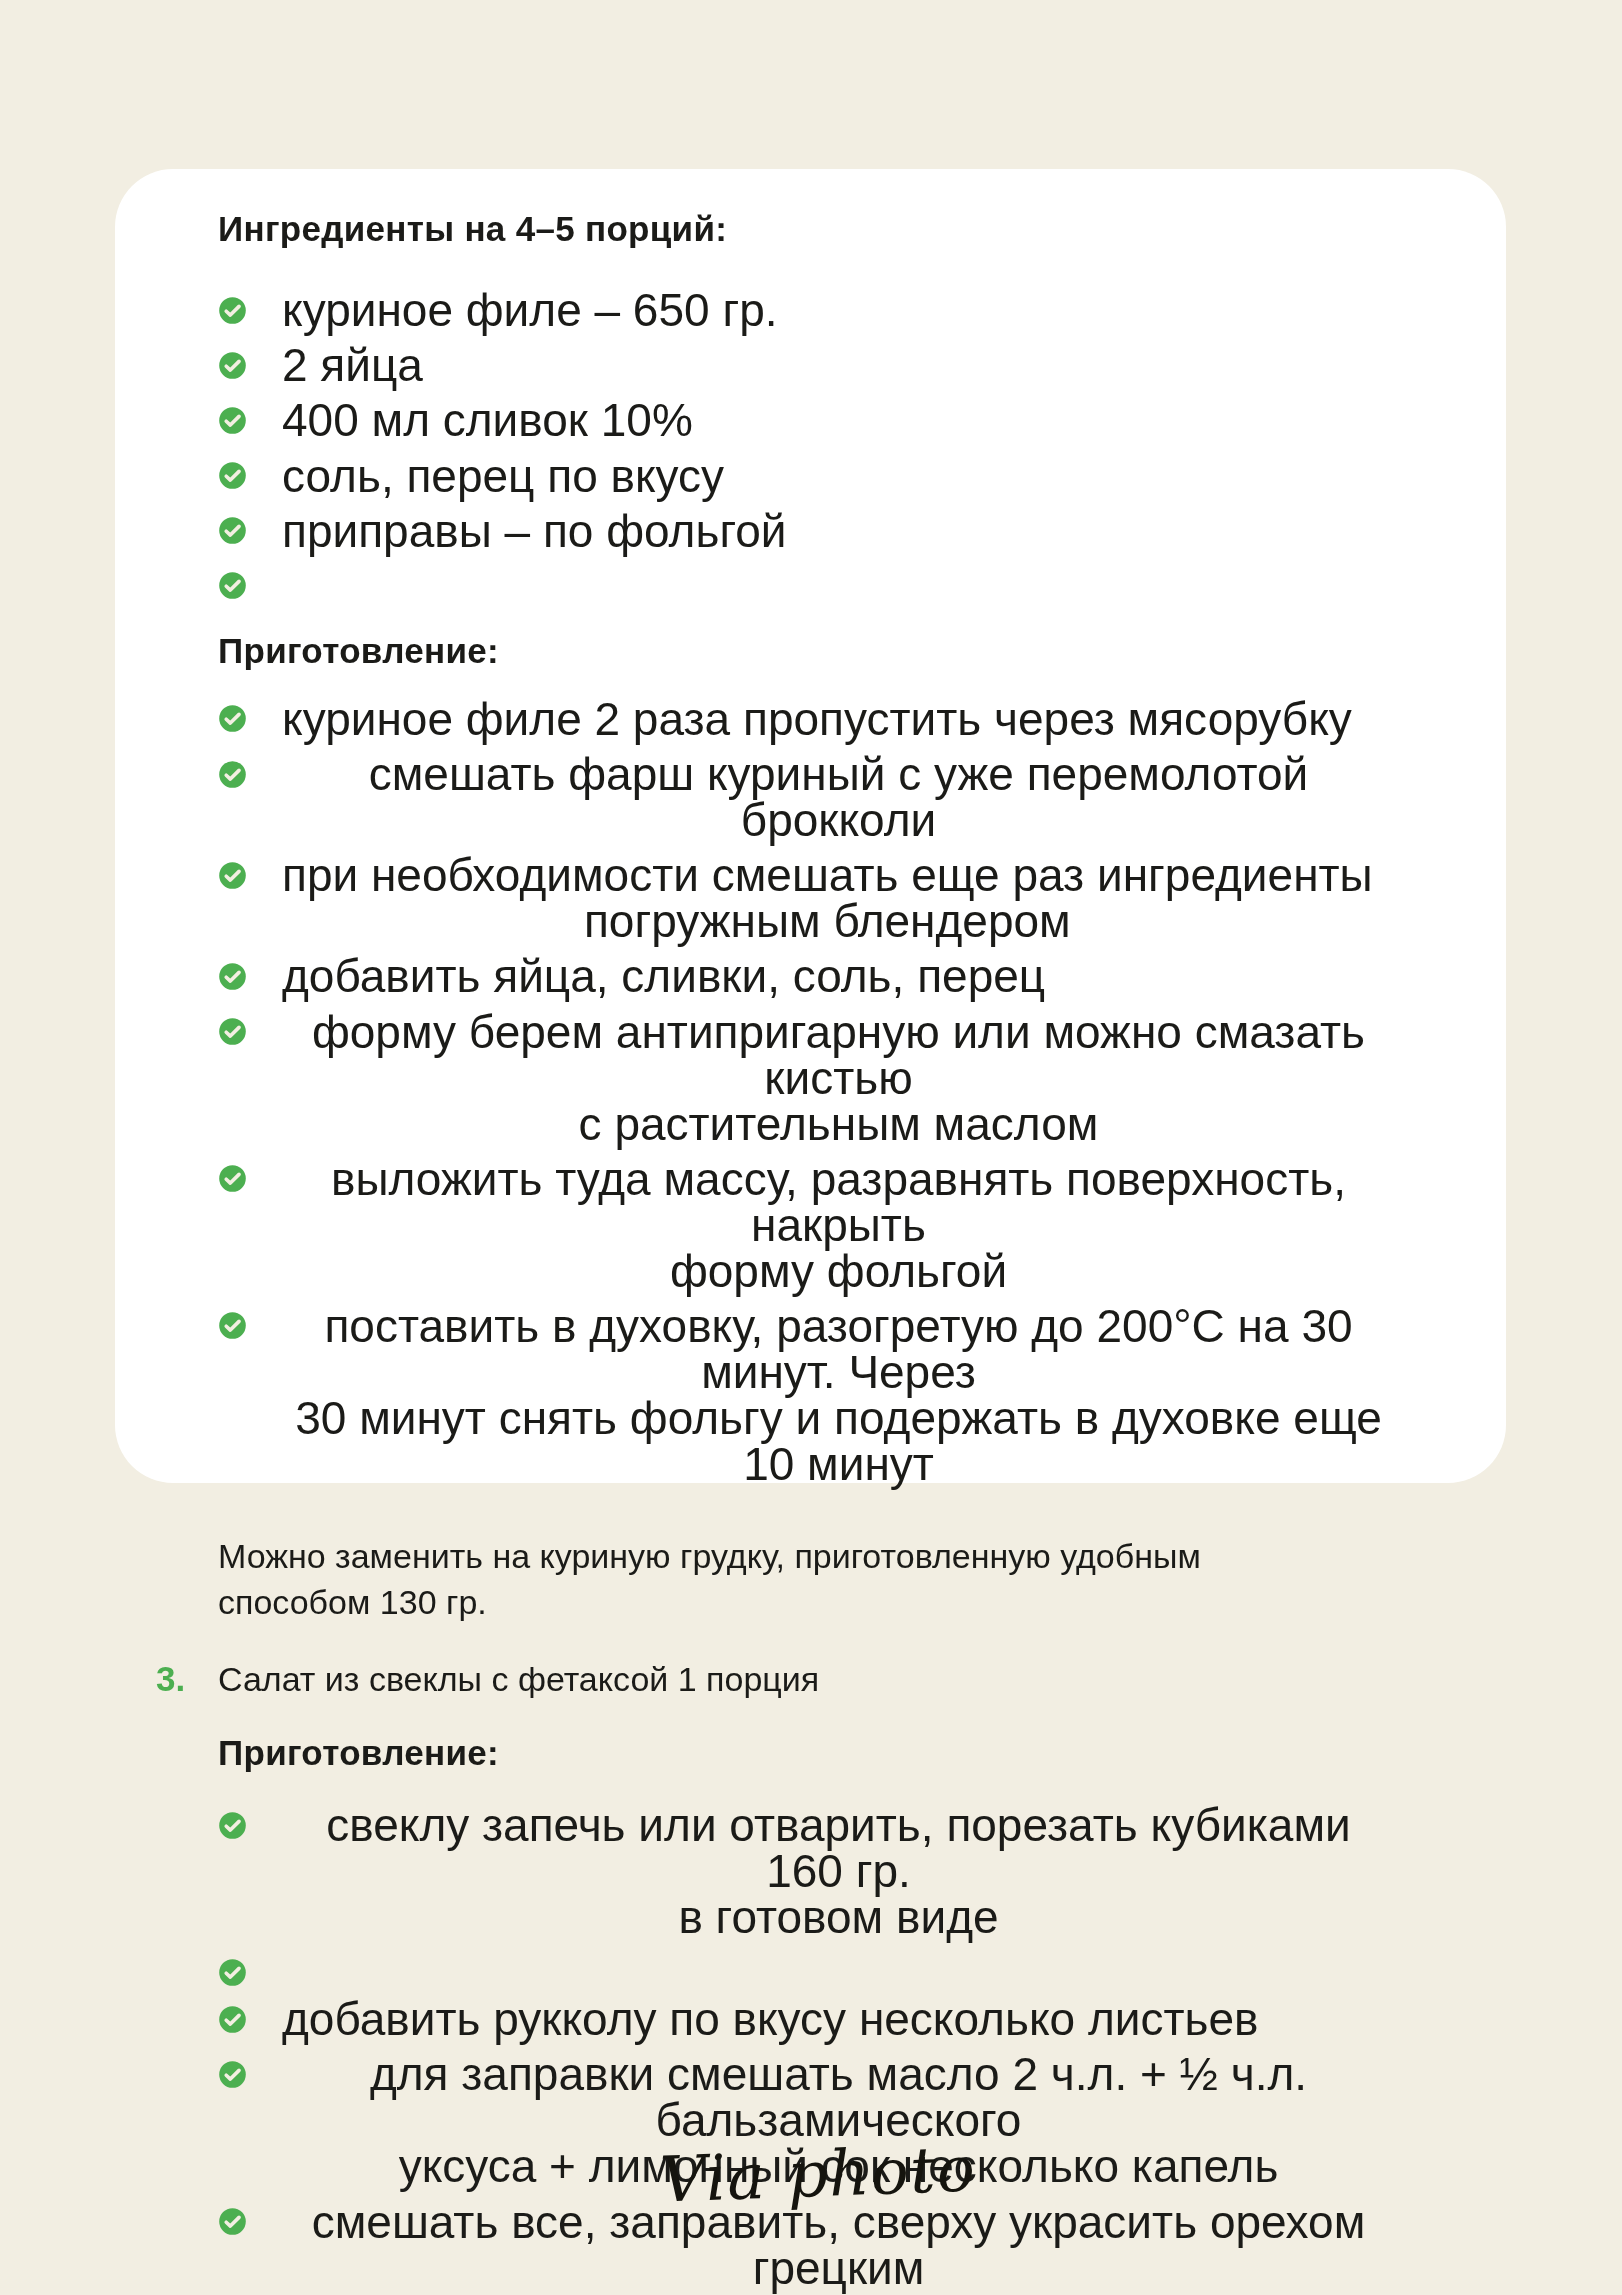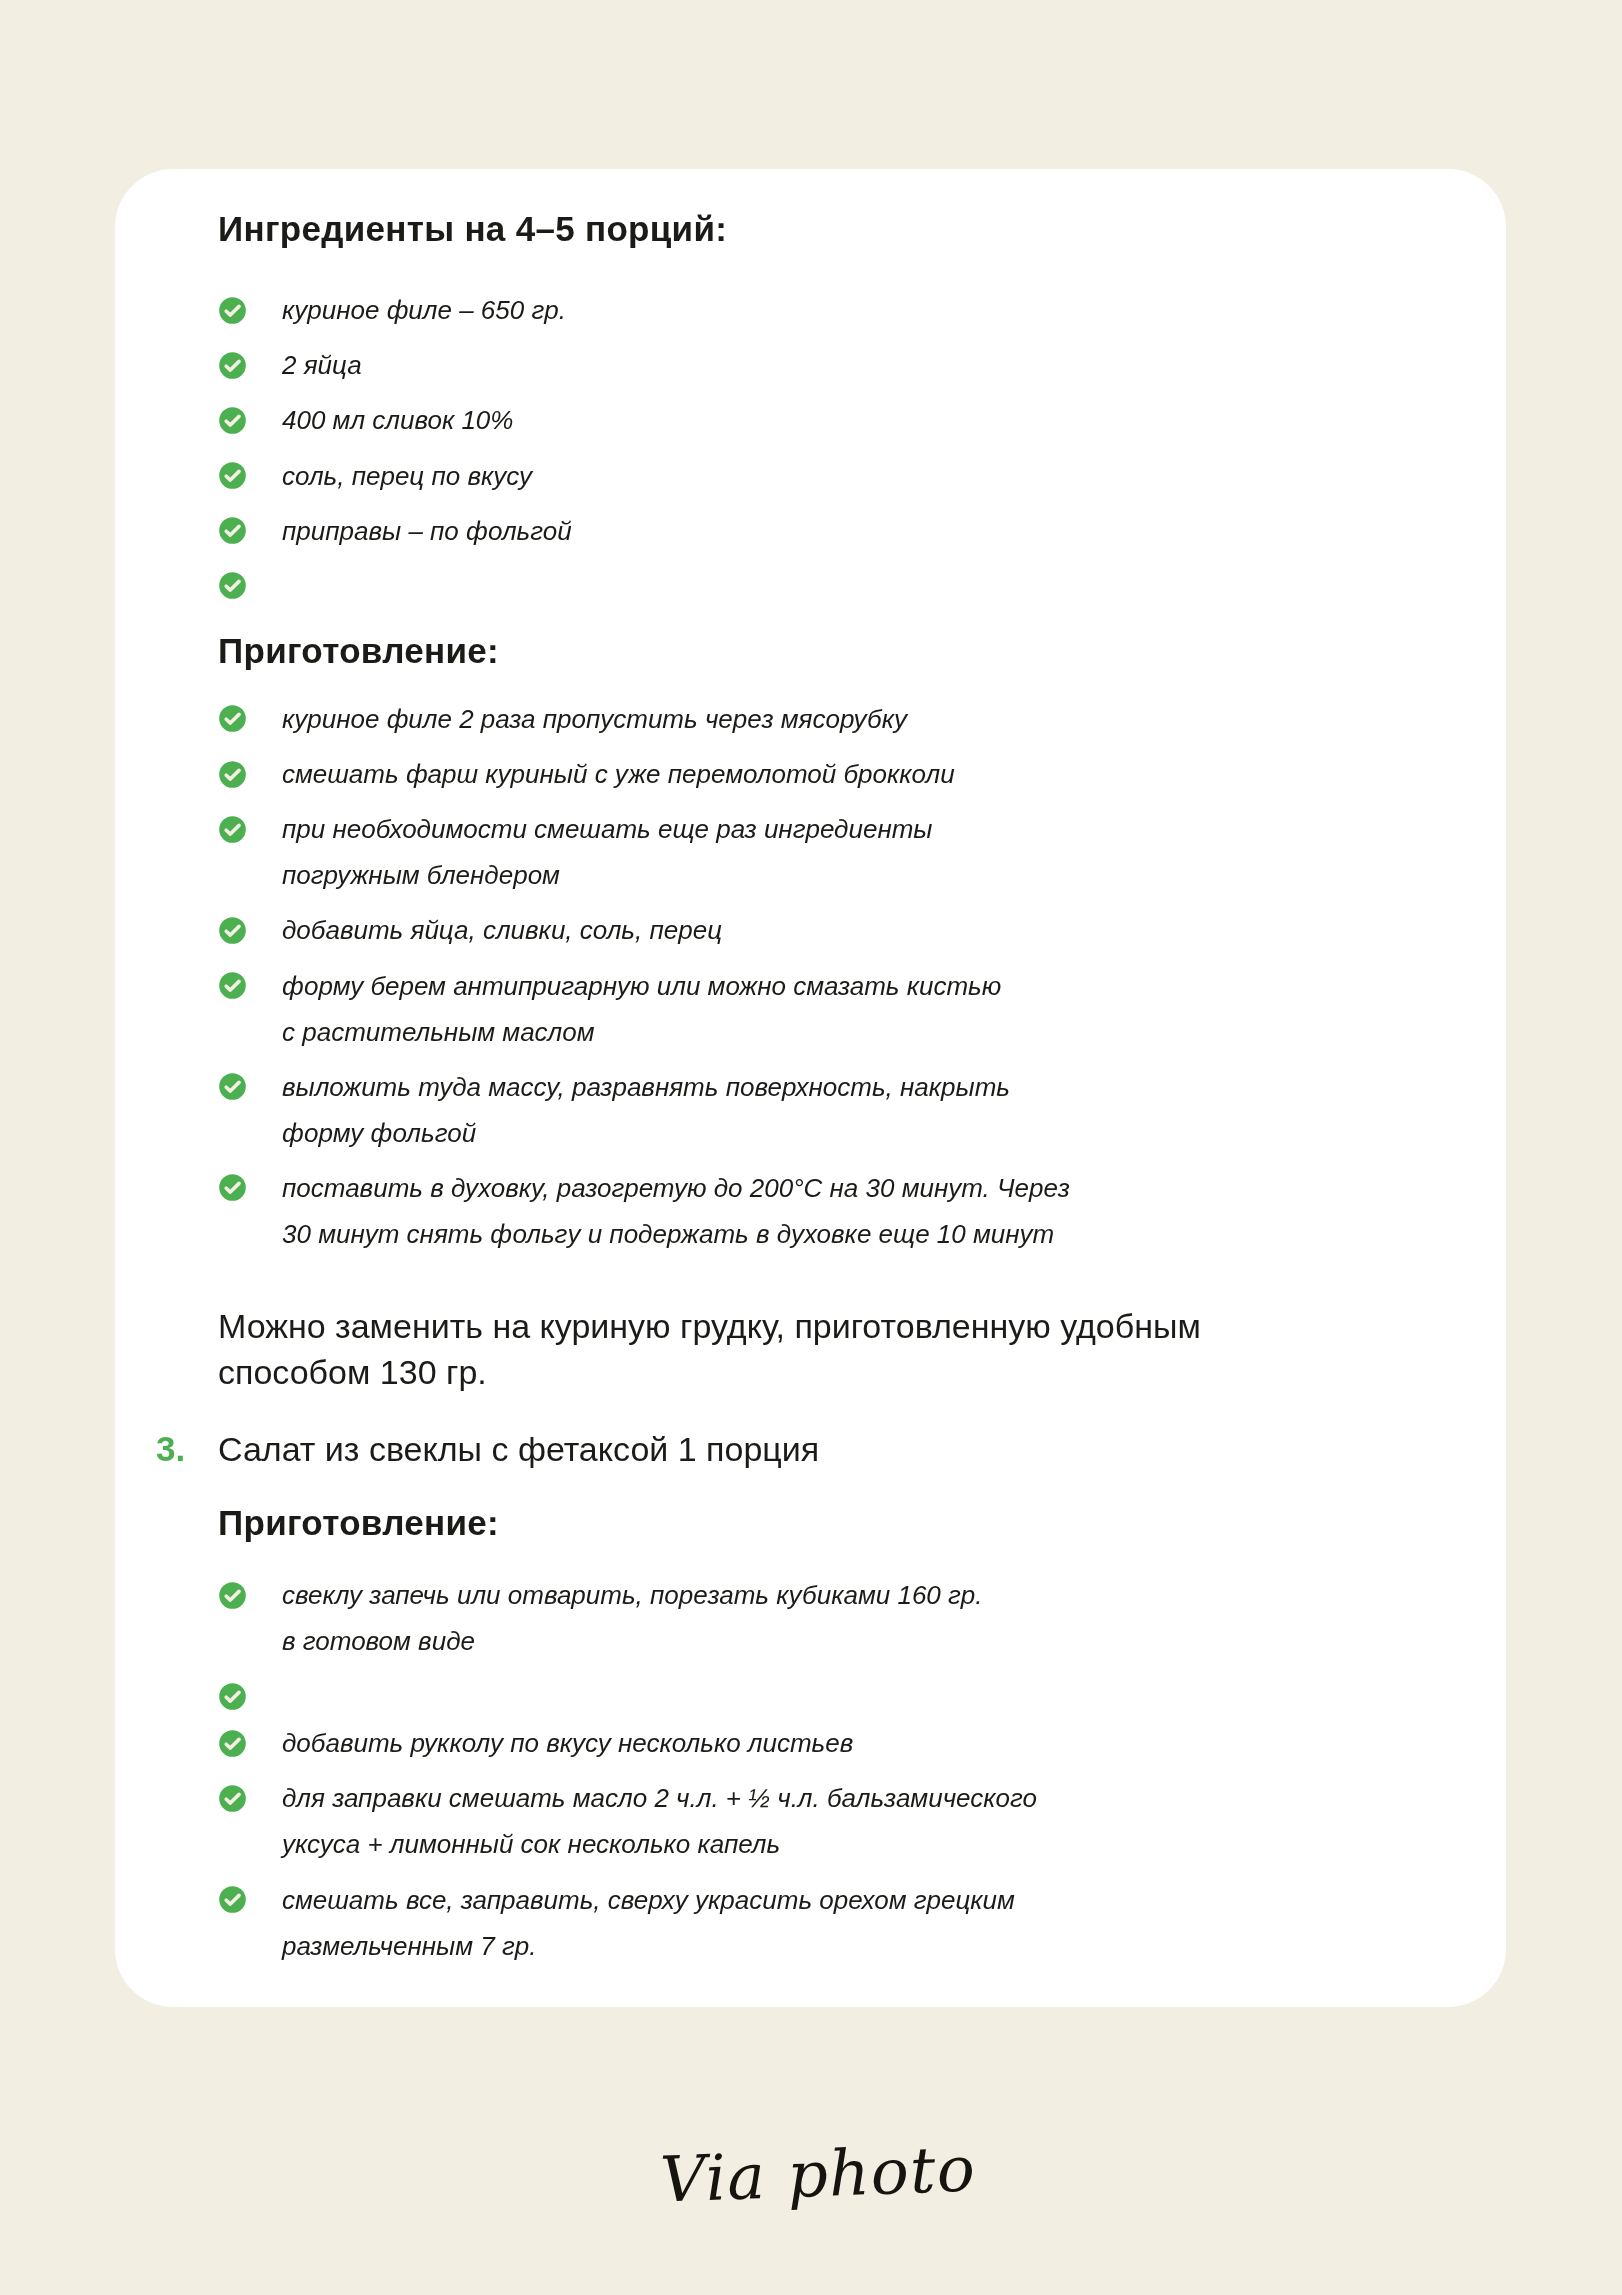--- a/index.html
+++ b/index.html
@@ -14,21 +14,21 @@
   body{
     position:relative;
     background:var(--page-bg);
     font-family:"Liberation Sans",sans-serif;
     color:var(--text-color);
     overflow:hidden;
   }
   .card{
     position:absolute;
     left:115px; top:169px;
-    width:1391px; height:1838px;
+    width:1391px; height:1314px;
     background:var(--card-bg);
     border-radius:58px;
     padding:39px 111px 39px 103px;
   }
   .section-heading{
     font-size:35px;
     font-weight:bold;
     line-height:41px;
     letter-spacing:0.3px;
   }
@@ -44,24 +44,24 @@
   .check-icon{
     width:29px;height:29px;
     flex:0 0 29px;
     margin-top:8.5px;
     margin-right:35px;
   }
   .check-icon svg{display:block;width:29px;height:29px;}
   .check-icon svg circle{fill:var(--accent-green);}
   .check-icon svg path{stroke:var(--check-mark);fill:none;stroke-width:3;stroke-linecap:round;stroke-linejoin:round;}
   .check-text{
-    font-size:26px;
-    font-style:italic;
+    font-size:46px;
     line-height:46px;
     white-space:pre-line;
+    text-align:center;
   }
   .list-ingredients{margin-bottom:29.4px;}
   .list-steps1{margin-bottom:46px;}
   .note{
     font-size:34px;
     line-height:46px;
     white-space:pre-line;
   }
   .numbered-row{
     display:flex;

